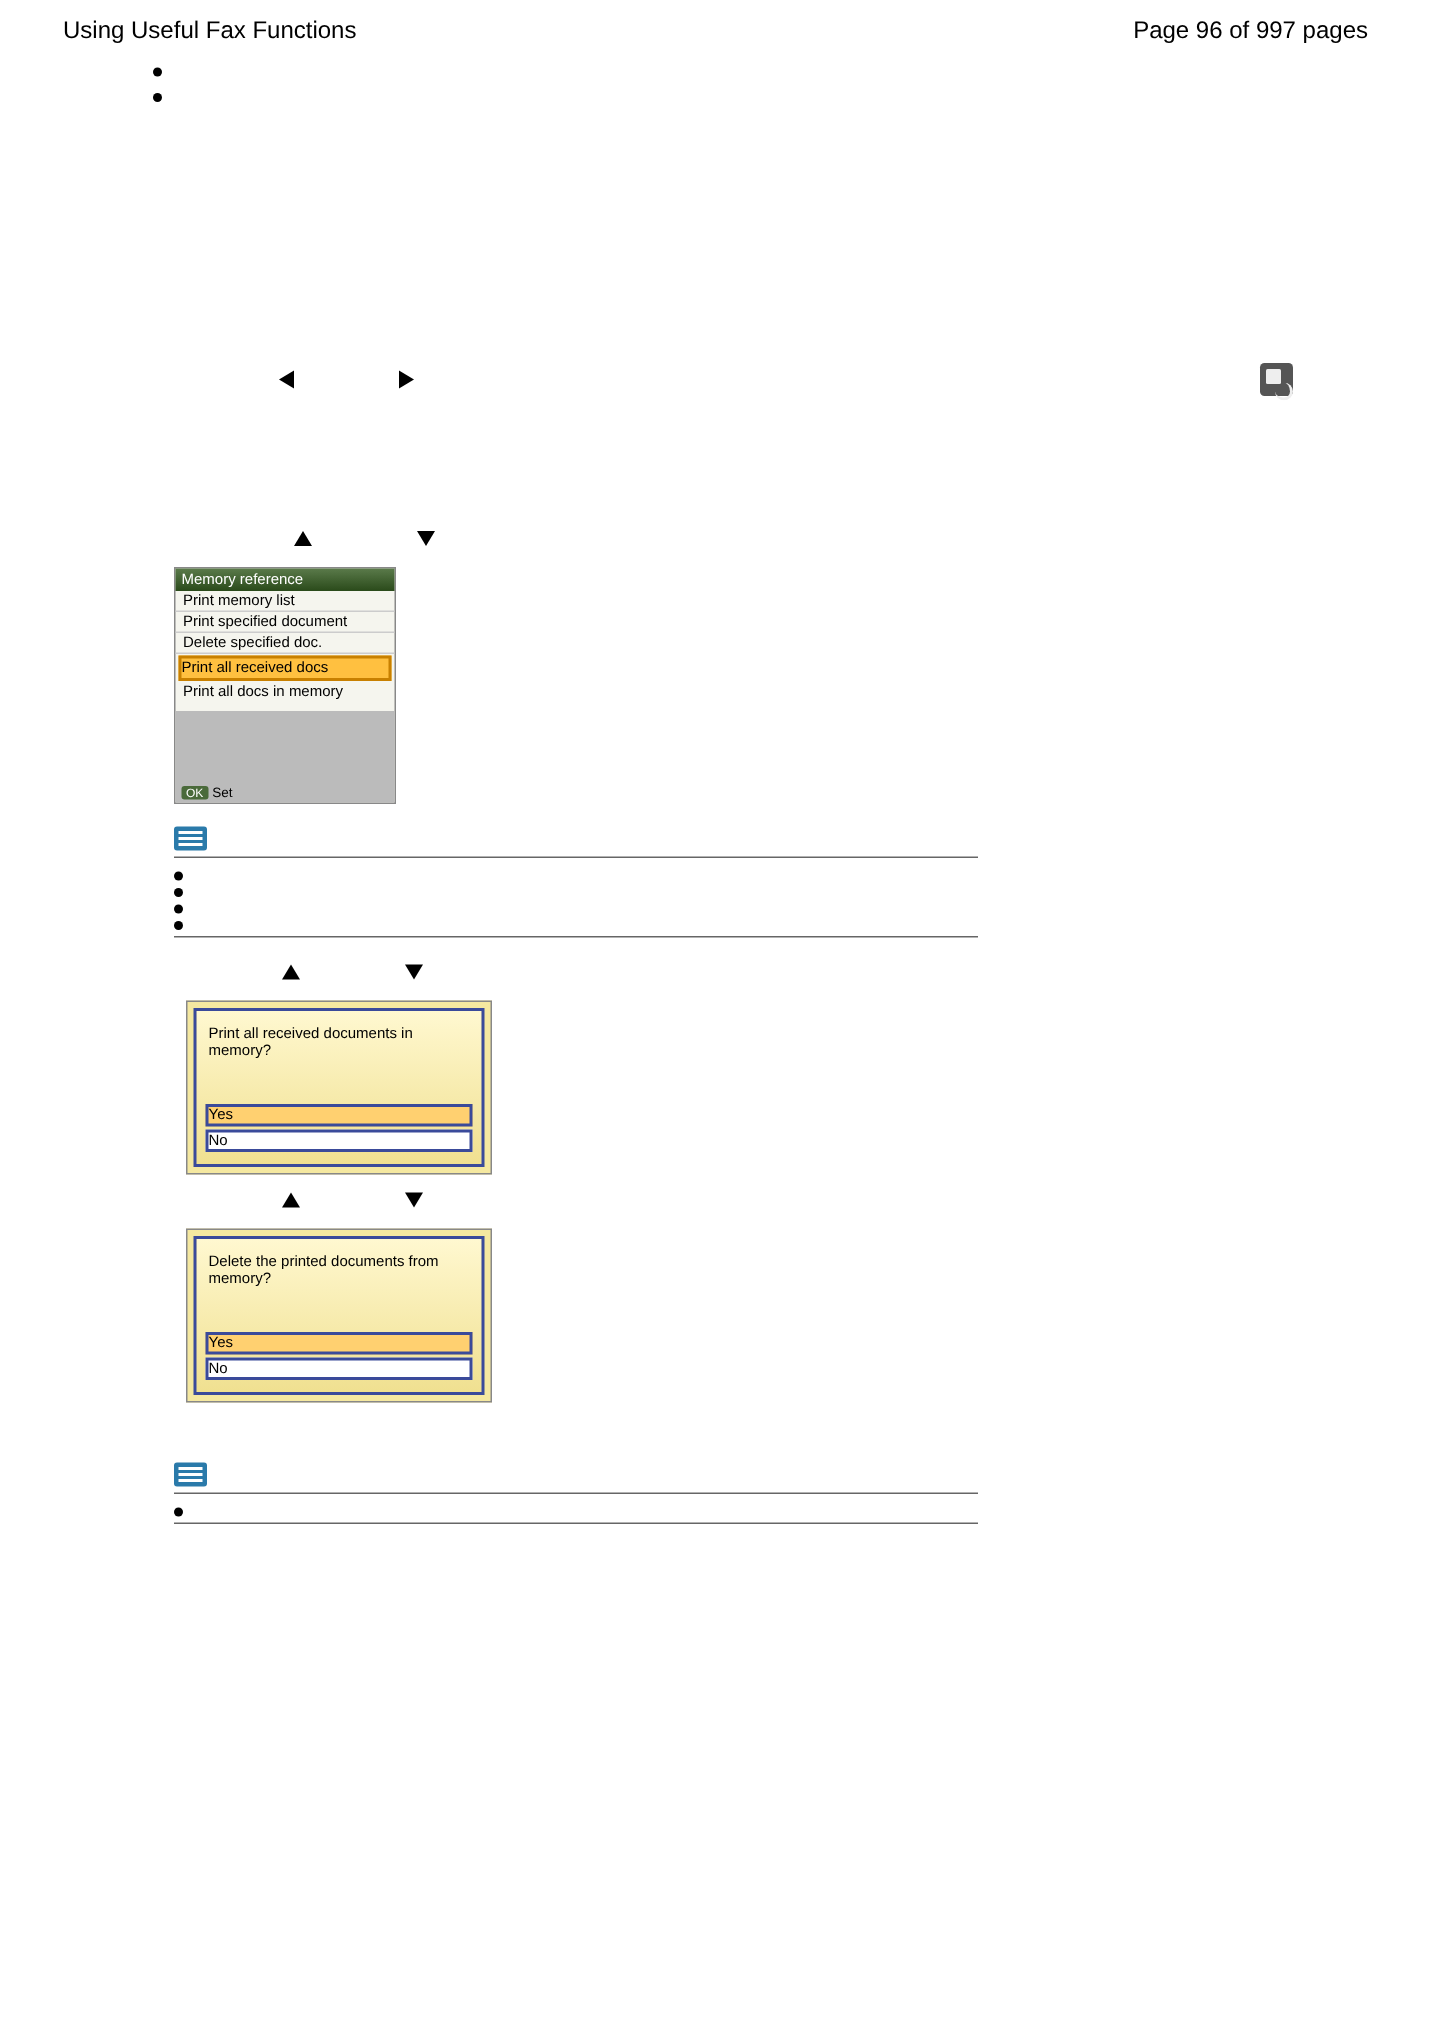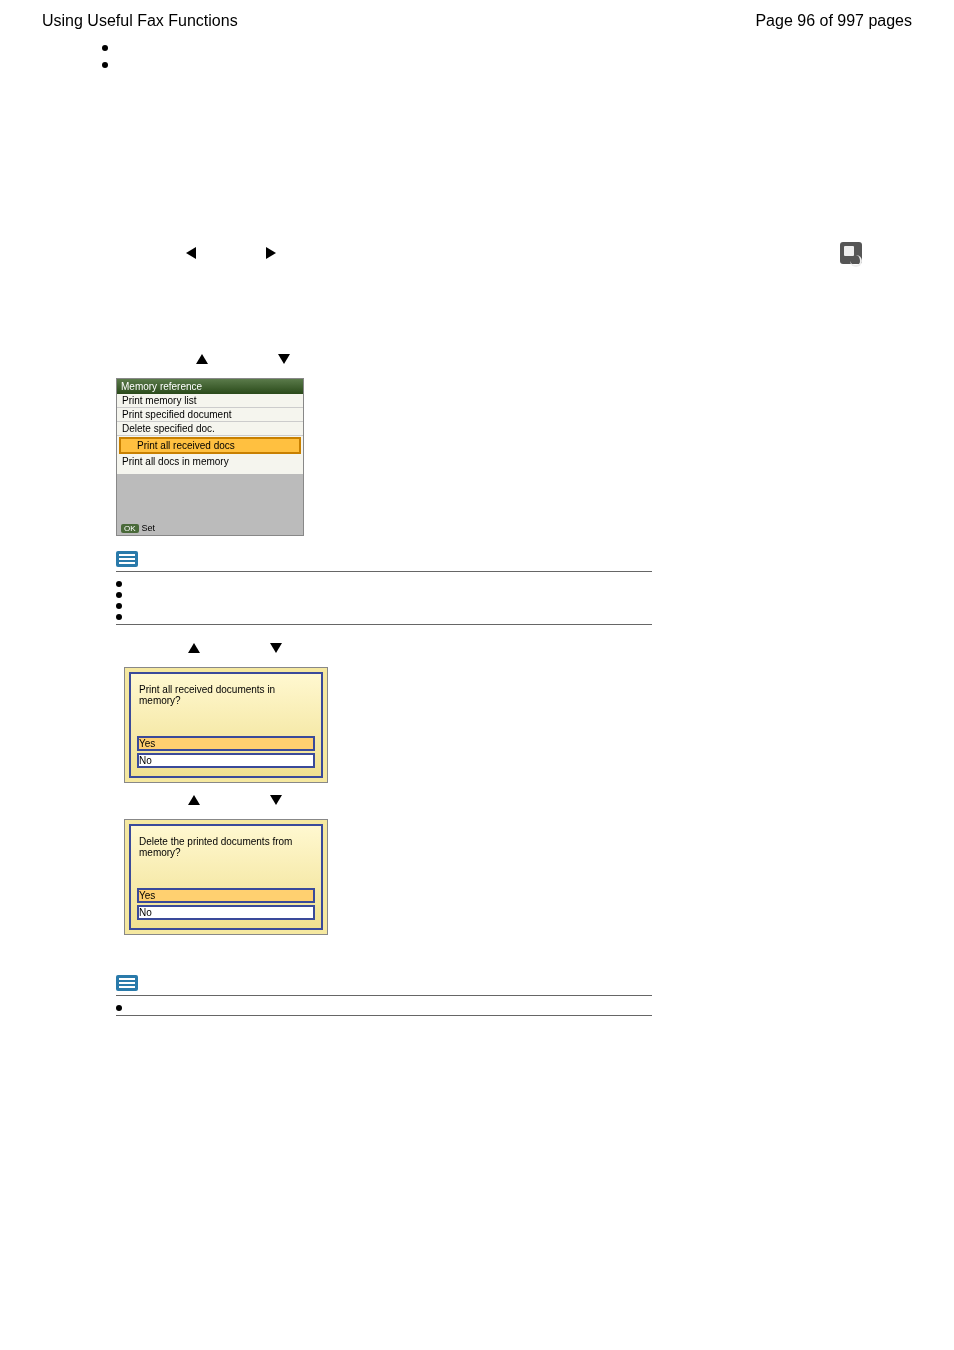--- a/index.html
+++ b/index.html
@@ -87,42 +87,42 @@
       position: absolute;
       right: 0; bottom: -3px;
       width: 10px;
       height: 10px;
       border: 2px solid #eee;
       border-top: none;
       border-left: none;
       border-radius: 50%;
     }
     .menu-figure {
-      width: 188px;
+      width: 148px;
       background: #f5f5ee;
       border: 1px solid #888;
       margin-top: 14px;
       margin-left: 18px;
       font-size: 10px;
     }
     .menu-title {
       background: linear-gradient(#5a7a4a, #2a4a1a);
       color: #fff;
       padding: 2px 4px;
       font-size: 10px;
     }
     .menu-item {
       border-bottom: 1px solid #ccc;
       padding: 1px 5px;
     }
     .menu-item.selected {
       border: 2px solid #c88000;
       background: #ffc040;
       margin: 1px 2px;
-      padding: 1px 16px;
+      padding: 1px 0;
     }
     .menu-footer {
       background: #bbb;
       padding: 2px 4px;
       margin-top: 6px;
       font-size: 9px;
     }
     .ok-badge {
       display: inline-block;
       background: #4a6a3a;

